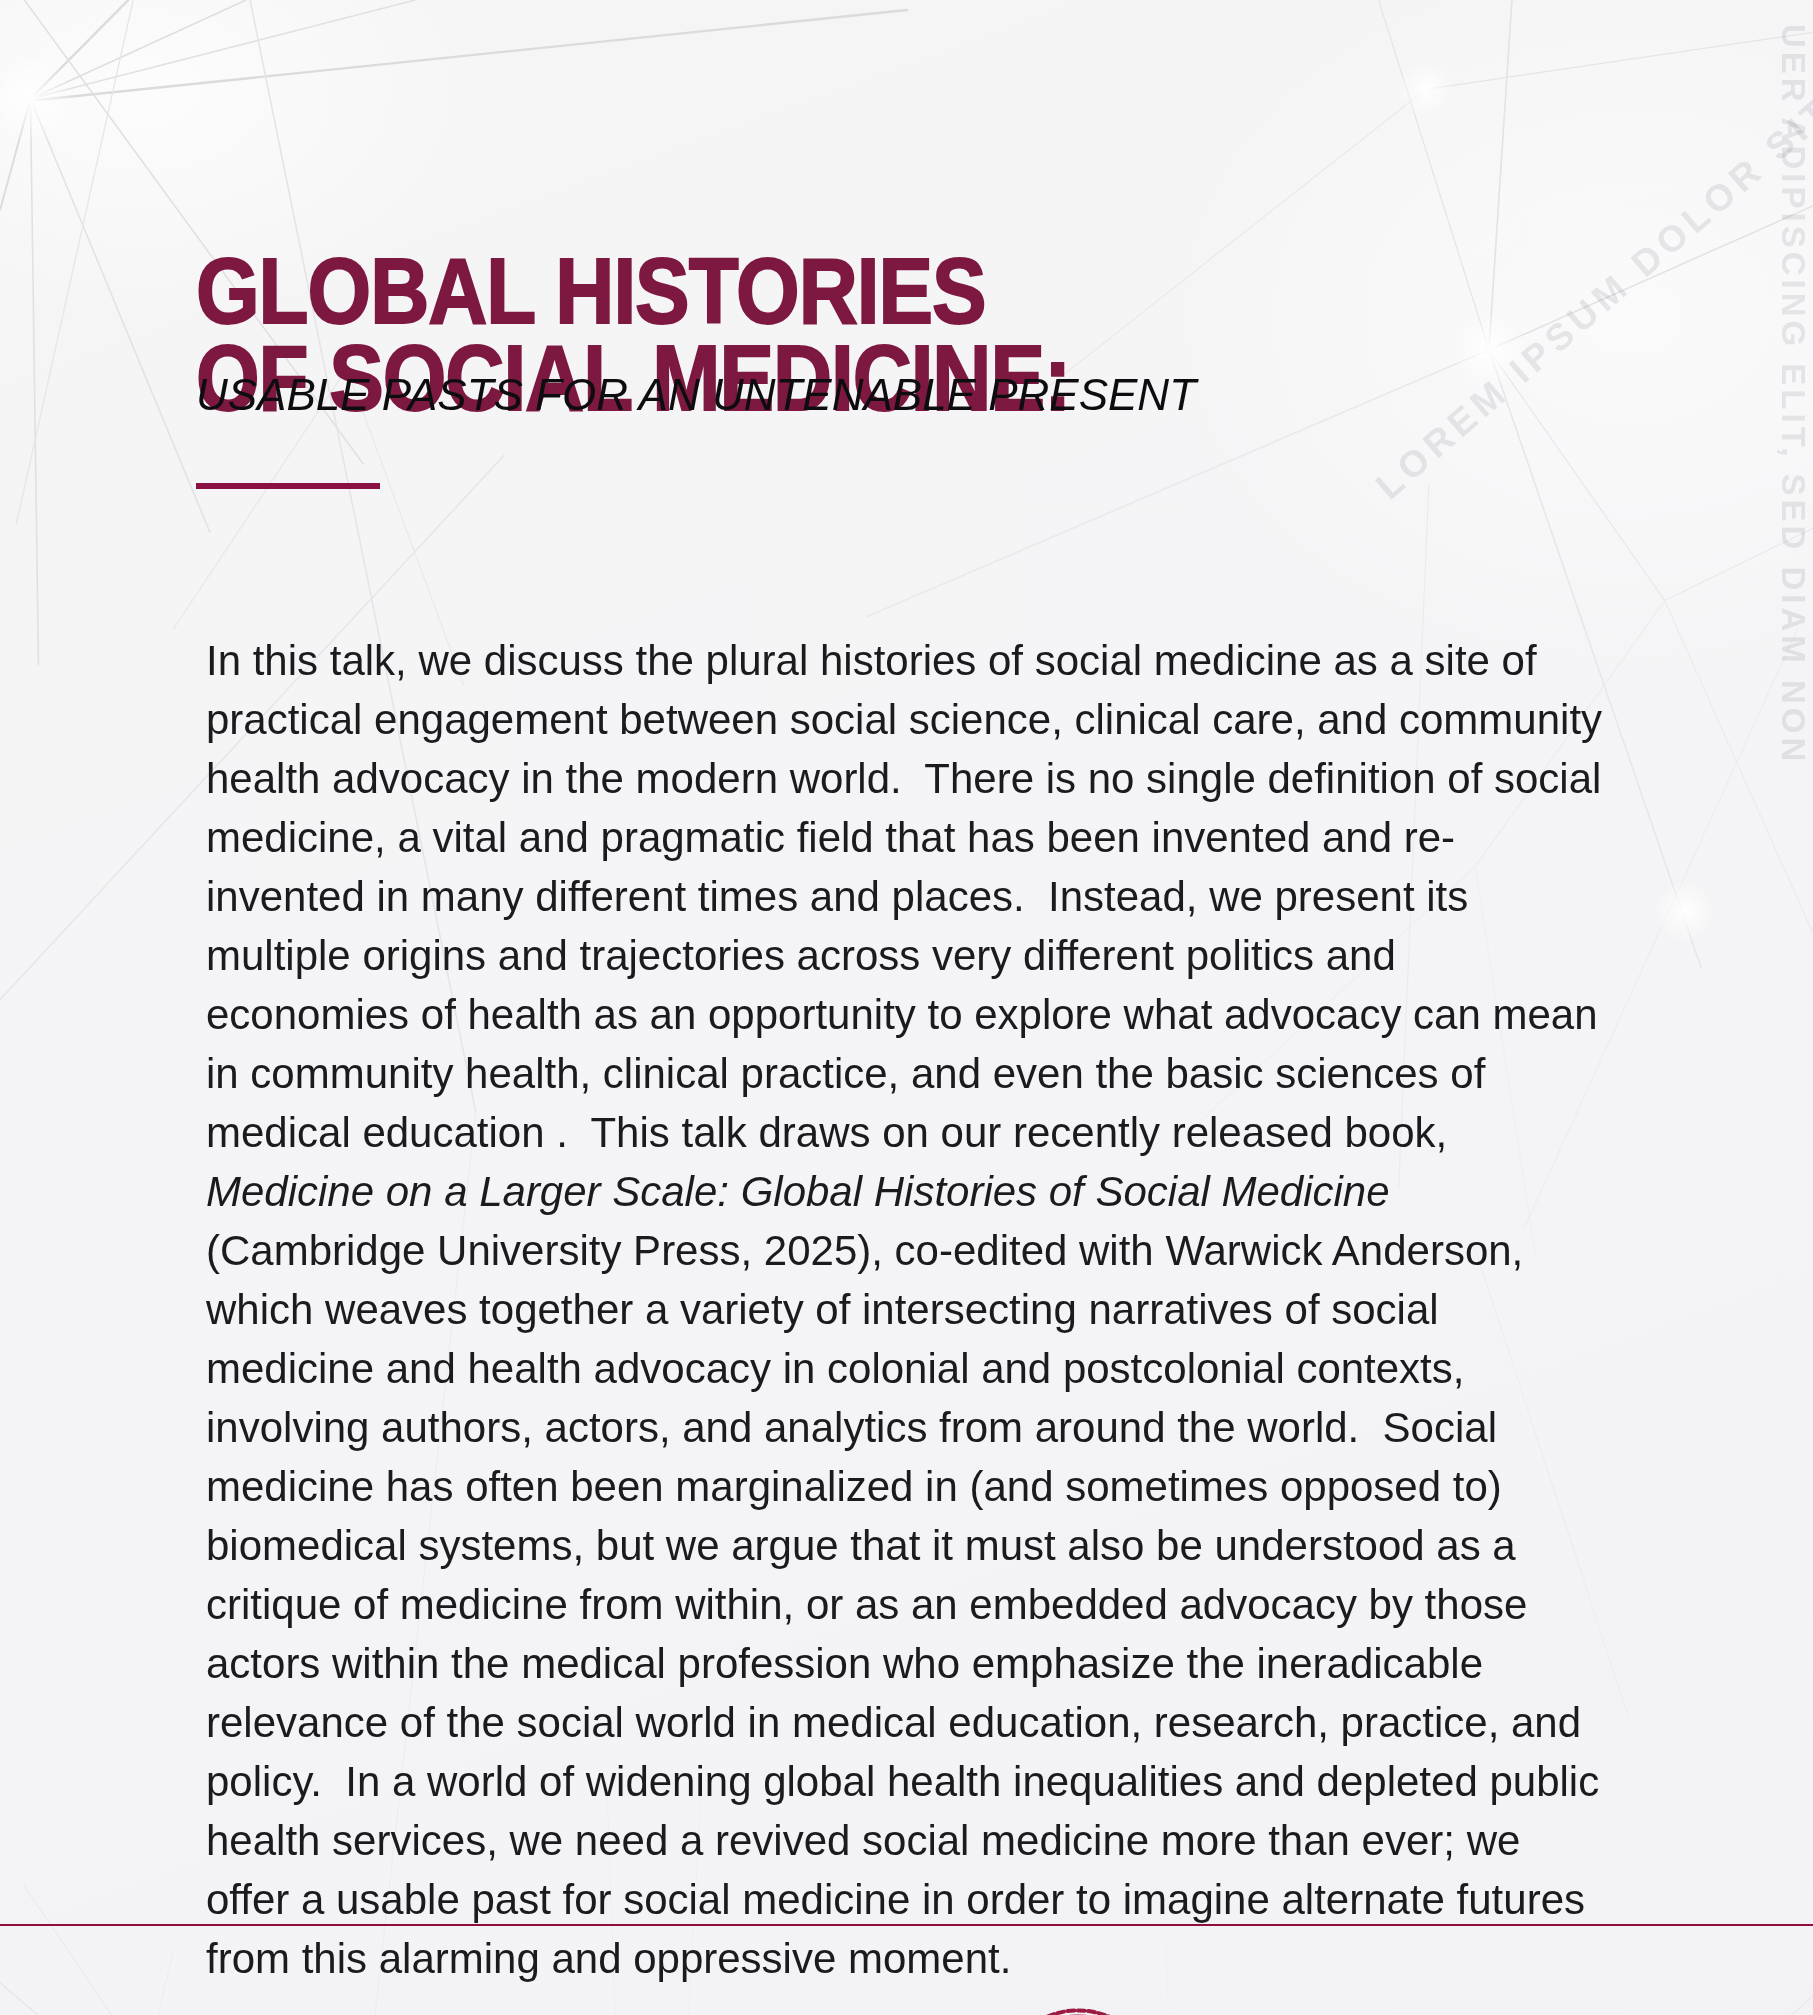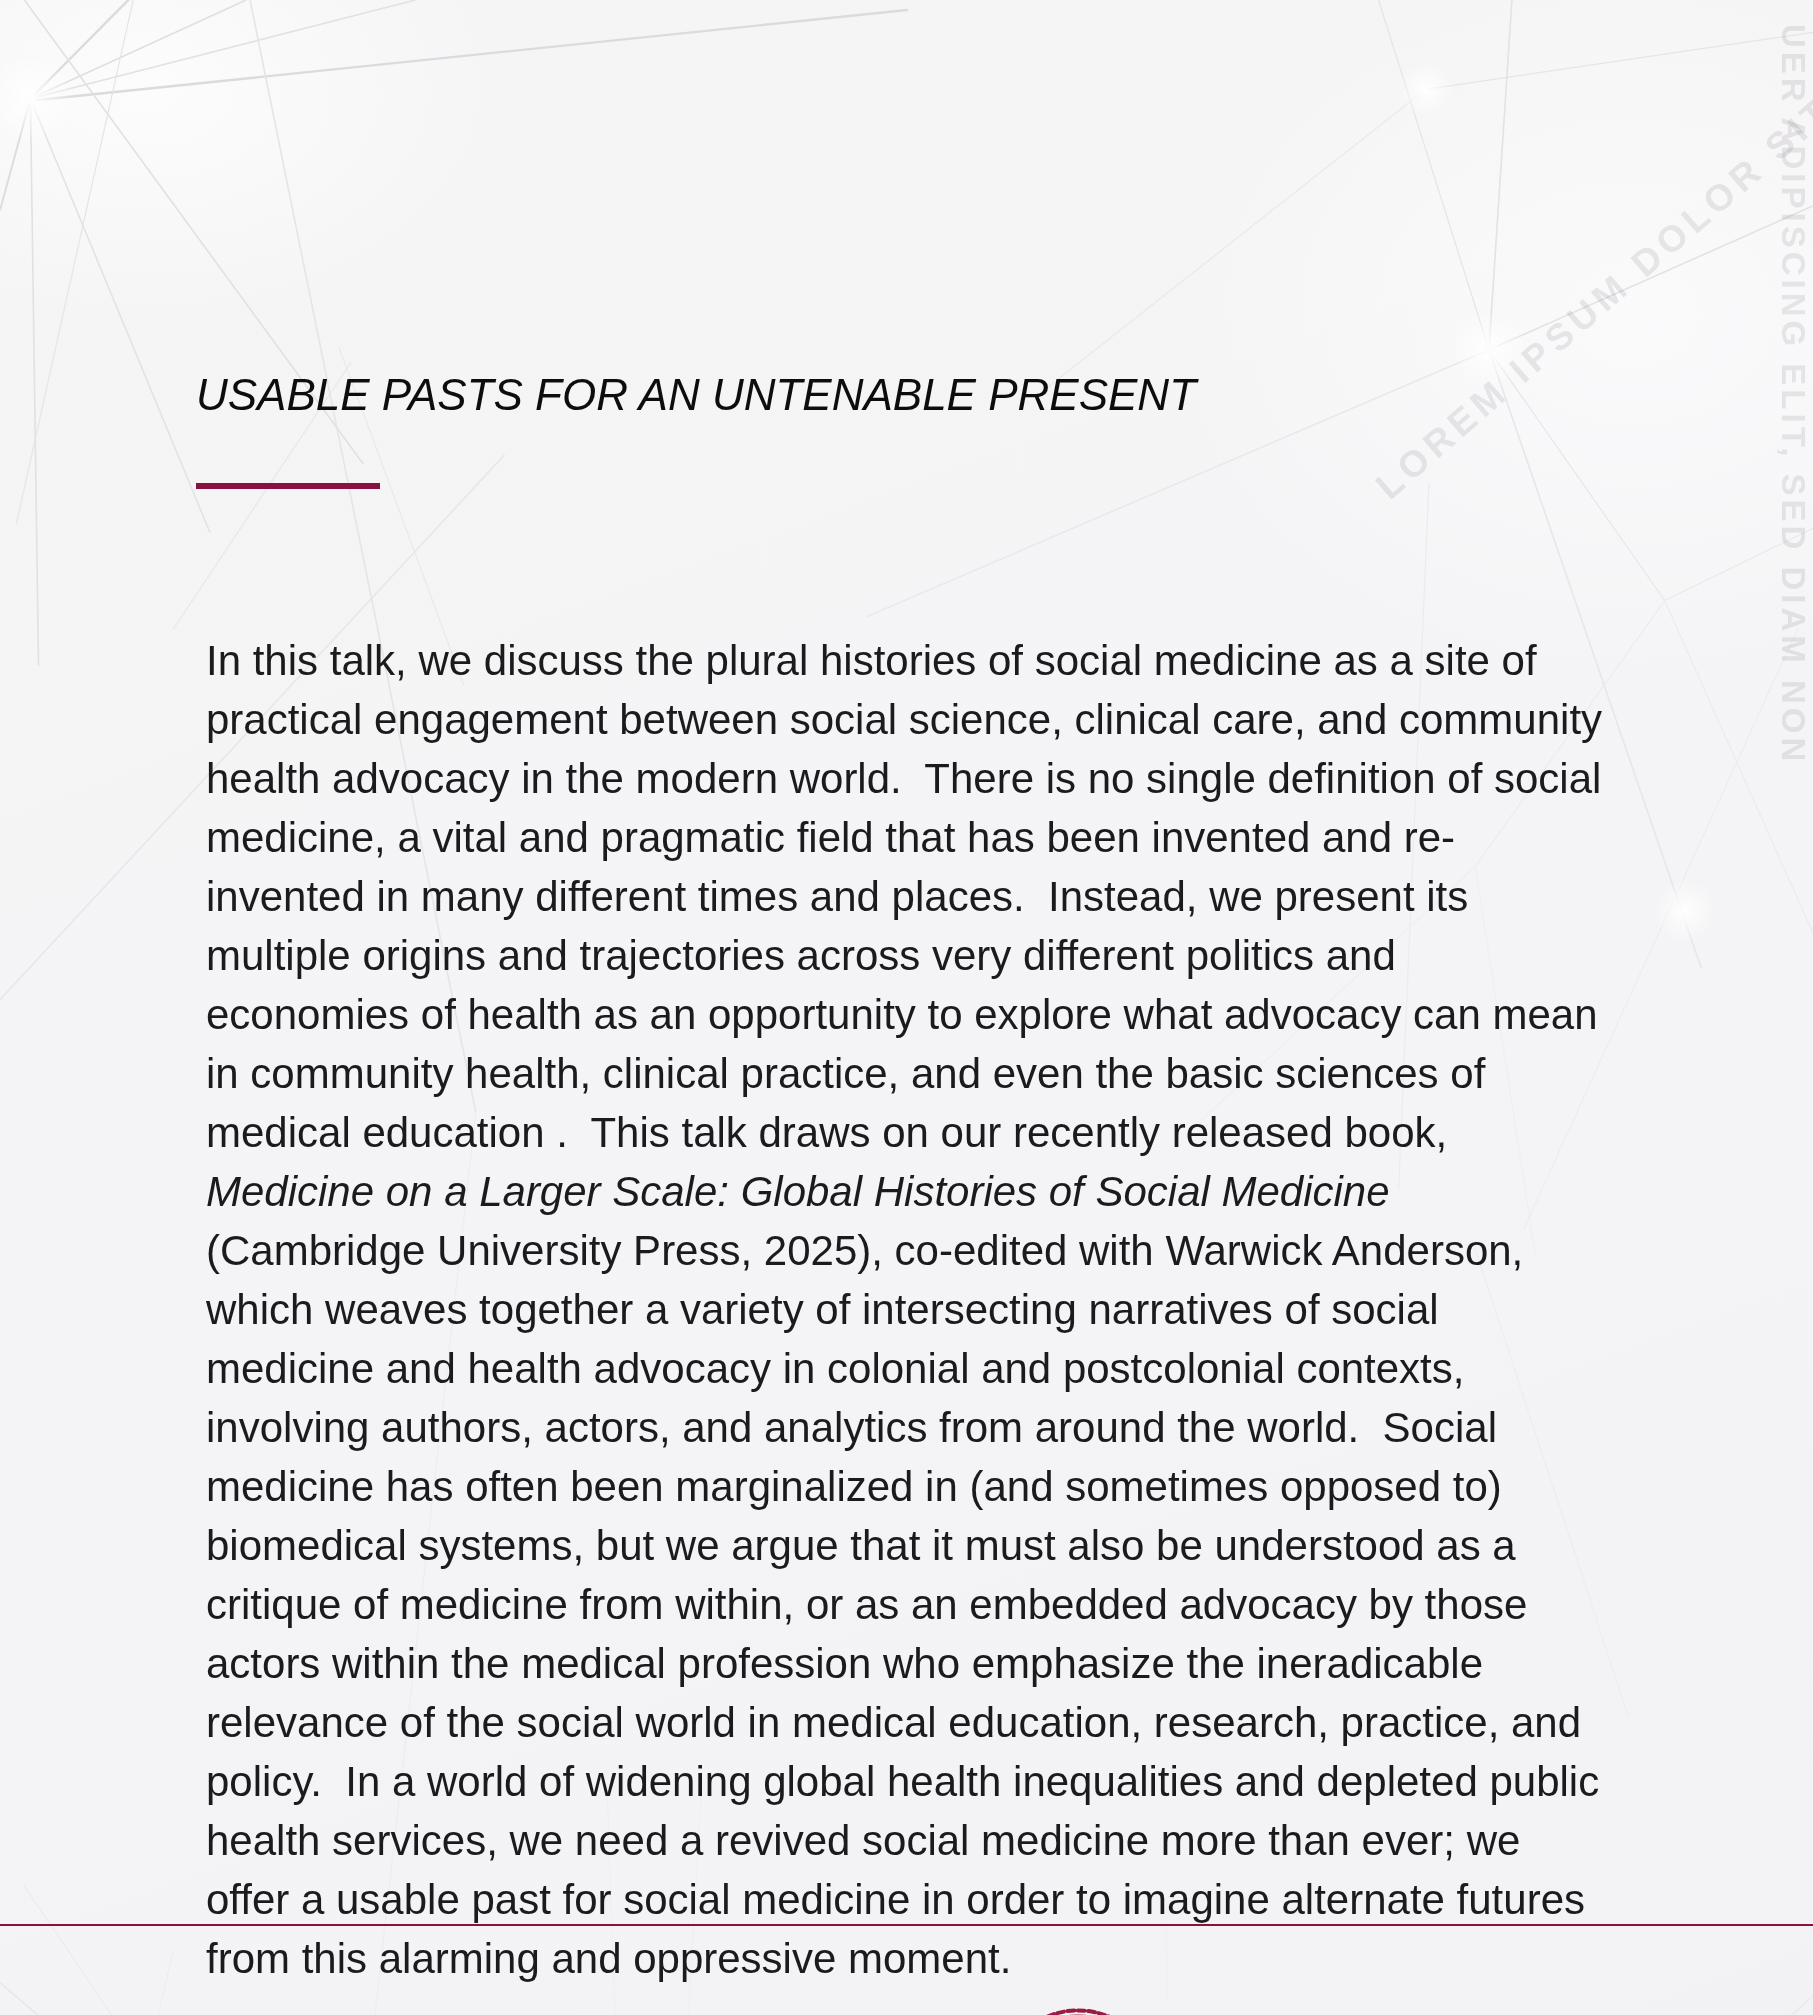--- a/index.html
+++ b/index.html
@@ -111,20 +111,24 @@
     <circle cx="3694" cy="868" r="95" fill="url(#glow)"></circle>
     <circle cx="3537" cy="222" r="70" fill="url(#glow)"></circle>
     <circle cx="4180" cy="2260" r="80" fill="url(#glow)"></circle>
     <circle cx="75" cy="245" r="14" fill="#fdfdfd"></circle>
     <circle cx="3694" cy="868" r="12" fill="#fcfcfd"></circle>
   </svg>
 
   <div class="wm-diag">LOREM IPSUM DOLOR SIT AMET, CONSECTET</div>
   <div class="wm-vert">UER ADIPISCING ELIT, SED DIAM NON</div>
 
+  <h1 class="title">
+    <span class="line">GLOBAL HISTORIES</span>
+    <span class="line">OF SOCIAL MEDICINE:</span>
+  </h1>
   <div class="subtitle">USABLE PASTS FOR AN UNTENABLE PRESENT</div>
   <div class="rule"></div>
 
   <div class="abstract">
     <p><span>In this talk, we discuss the plural histories of social medicine as a site of practical engagement between social science, clinical care, and community health advocacy in the modern world.  There is no single definition of social medicine, a vital and pragmatic field that has been invented and re-invented in many different times and places.  Instead, we present its multiple origins and trajectories across very different politics and economies of health as an opportunity to explore what advocacy can mean in community health, clinical practice, and even the basic sciences of medical education .  This talk draws on our recently released book, </span><i>Medicine on a Larger Scale: Global Histories of Social Medicine</i><span> (Cambridge University Press, 2025), co-edited with Warwick Anderson, which weaves together a variety of intersecting narratives of social medicine and health advocacy in colonial and postcolonial contexts, involving authors, actors, and analytics from around the world.  Social medicine has often been marginalized in (and sometimes opposed to) biomedical systems, but we argue that it must also be understood as a critique of medicine from within, or as an embedded advocacy by those actors within the medical profession who emphasize the ineradicable relevance of the social world in medical education, research, practice, and policy.  In a world of widening global health inequalities and depleted public health services, we need a revived social medicine more than ever; we offer a usable past for social medicine in order to imagine alternate futures from this alarming and oppressive moment.</span></p>
   </div>
 
   <div class="footer-line"></div>
 
   <svg class="urv-mark" viewBox="0 0 380 270" xmlns="http://www.w3.org/2000/svg">

